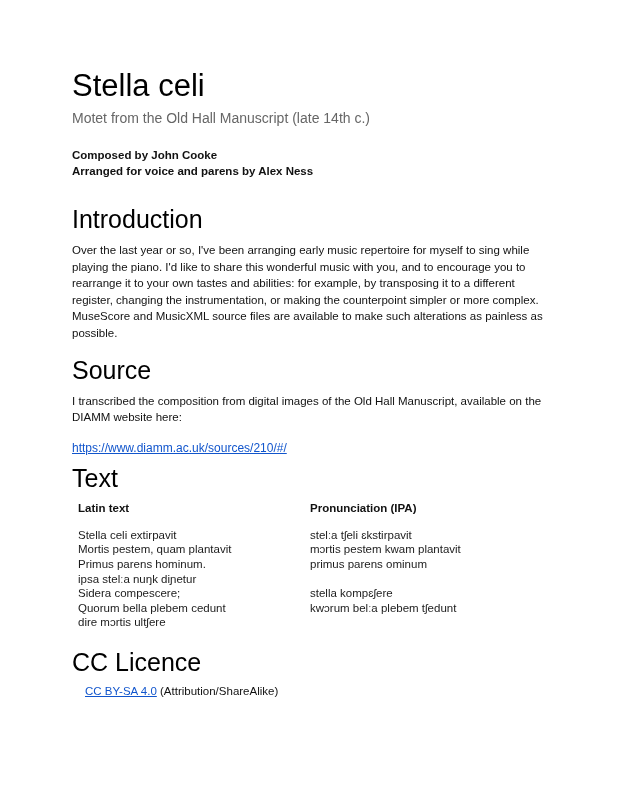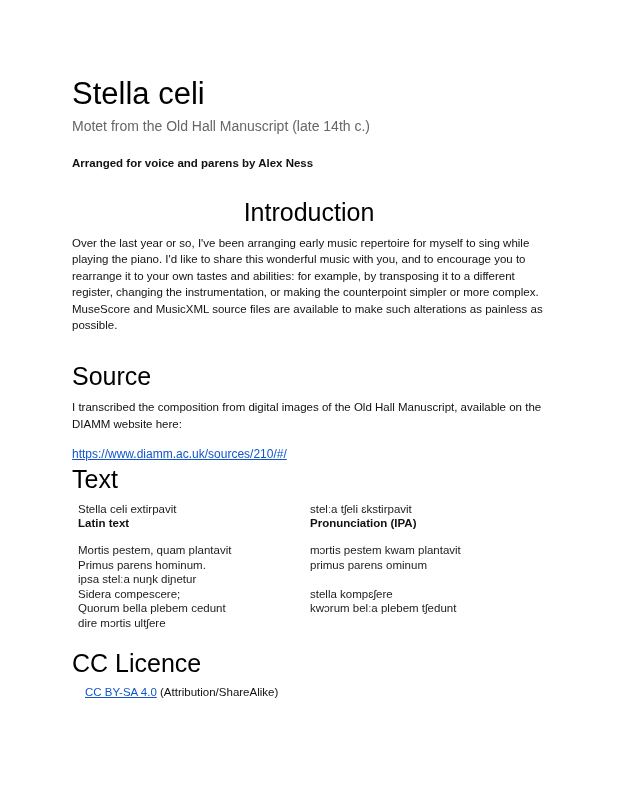--- a/index.html
+++ b/index.html
@@ -5,21 +5,21 @@
   html, body { margin: 0; padding: 0; background: #ffffff; }
   .page {
     position: relative;
     width: 618px;
     height: 800px;
     background: #ffffff;
     overflow: hidden;
     font-family: "Liberation Sans", "DejaVu Sans", sans-serif;
     color: #1b1b1b;
     box-sizing: border-box;
-    padding: 8px 72px;
+    padding: 0 72px;
   }
   .doc-title {
     margin: 68px 0 0 0;
     font-size: 31px;
     font-weight: 400;
     line-height: 36px;
     color: #000000;
     letter-spacing: 0;
   }
   .doc-subtitle {
@@ -36,23 +36,23 @@
     line-height: 15.5px;
     color: #111111;
   }
   h2.sec-heading {
     font-size: 25px;
     font-weight: 400;
     line-height: 29px;
     color: #000000;
     margin: 0;
   }
-  #h-intro   { margin-top: 26px; text-align: center; }
-  #h-source  { margin-top: 28px; }
-  #h-text    { margin-top: 2px; }
+  #h-intro   { margin-top: 26px; }
+  #h-source  { margin-top: 14px; }
+  #h-text    { margin-top: 8px; }
   #h-licence { margin-top: 18px; }
   p.body-par {
     margin: 8px 0 0 0;
     font-size: 11.5px;
     line-height: 16.6px;
     color: #111111;
   }
   p.link-par { margin: 14px 0 0 0; font-size: 12px; line-height: 16.6px; }
   a.doc-link {
     color: #1155cc;
@@ -69,42 +69,43 @@
 </head>
 <body>
 
 <div class="page">
 
   <h1 class="doc-title">Stella celi</h1>
 
   <div class="doc-subtitle">Motet from the Old Hall Manuscript (late 14th c.)</div>
 
   <div class="byline">
+    <div>Composed by John Cooke</div>
     <div>Arranged for voice and parens by Alex Ness</div>
   </div>
 
   <h2 class="sec-heading" id="h-intro">Introduction</h2>
   <p class="body-par">Over the last year or so, I've been arranging early music repertoire for myself to sing while playing the piano.  I'd like to share this wonderful music with you, and to encourage you to rearrange it to your own tastes and abilities: for example, by transposing it to a different register, changing the instrumentation, or making the counterpoint simpler or more complex.  MuseScore and MusicXML source files are available to make such alterations as painless as possible.</p>
 
   <h2 class="sec-heading" id="h-source">Source</h2>
   <p class="body-par">I transcribed the composition from digital images of the Old Hall Manuscript, available on the DIAMM website here:</p>
   <p class="link-par">
     <a class="doc-link" href="#">https://www.diamm.ac.uk/sources/210/#/</a>
   </p>
 
   <h2 class="sec-heading" id="h-text">Text</h2>
 
   <div class="verse-table">
+    <div class="vt-row vt-header">
+      <div class="vt-col1">Latin text</div>
+      <div class="vt-col2">Pronunciation (IPA)</div>
+    </div>
     <div class="vt-row">
       <div class="vt-col1">Stella celi extirpavit</div>
       <div class="vt-col2">stelːa tʃeli ɛkstirpavit</div>
-    </div>
-    <div class="vt-row vt-header">
-      <div class="vt-col1">Latin text</div>
-      <div class="vt-col2">Pronunciation (IPA)</div>
     </div>
     <div class="vt-row">
       <div class="vt-col1">Mortis pestem, quam plantavit</div>
       <div class="vt-col2">mɔrtis pestem kwam plantavit</div>
     </div>
     <div class="vt-row">
       <div class="vt-col1">Primus parens hominum.</div>
       <div class="vt-col2">primus parens ominum</div>
     </div>
     <div class="vt-row">

